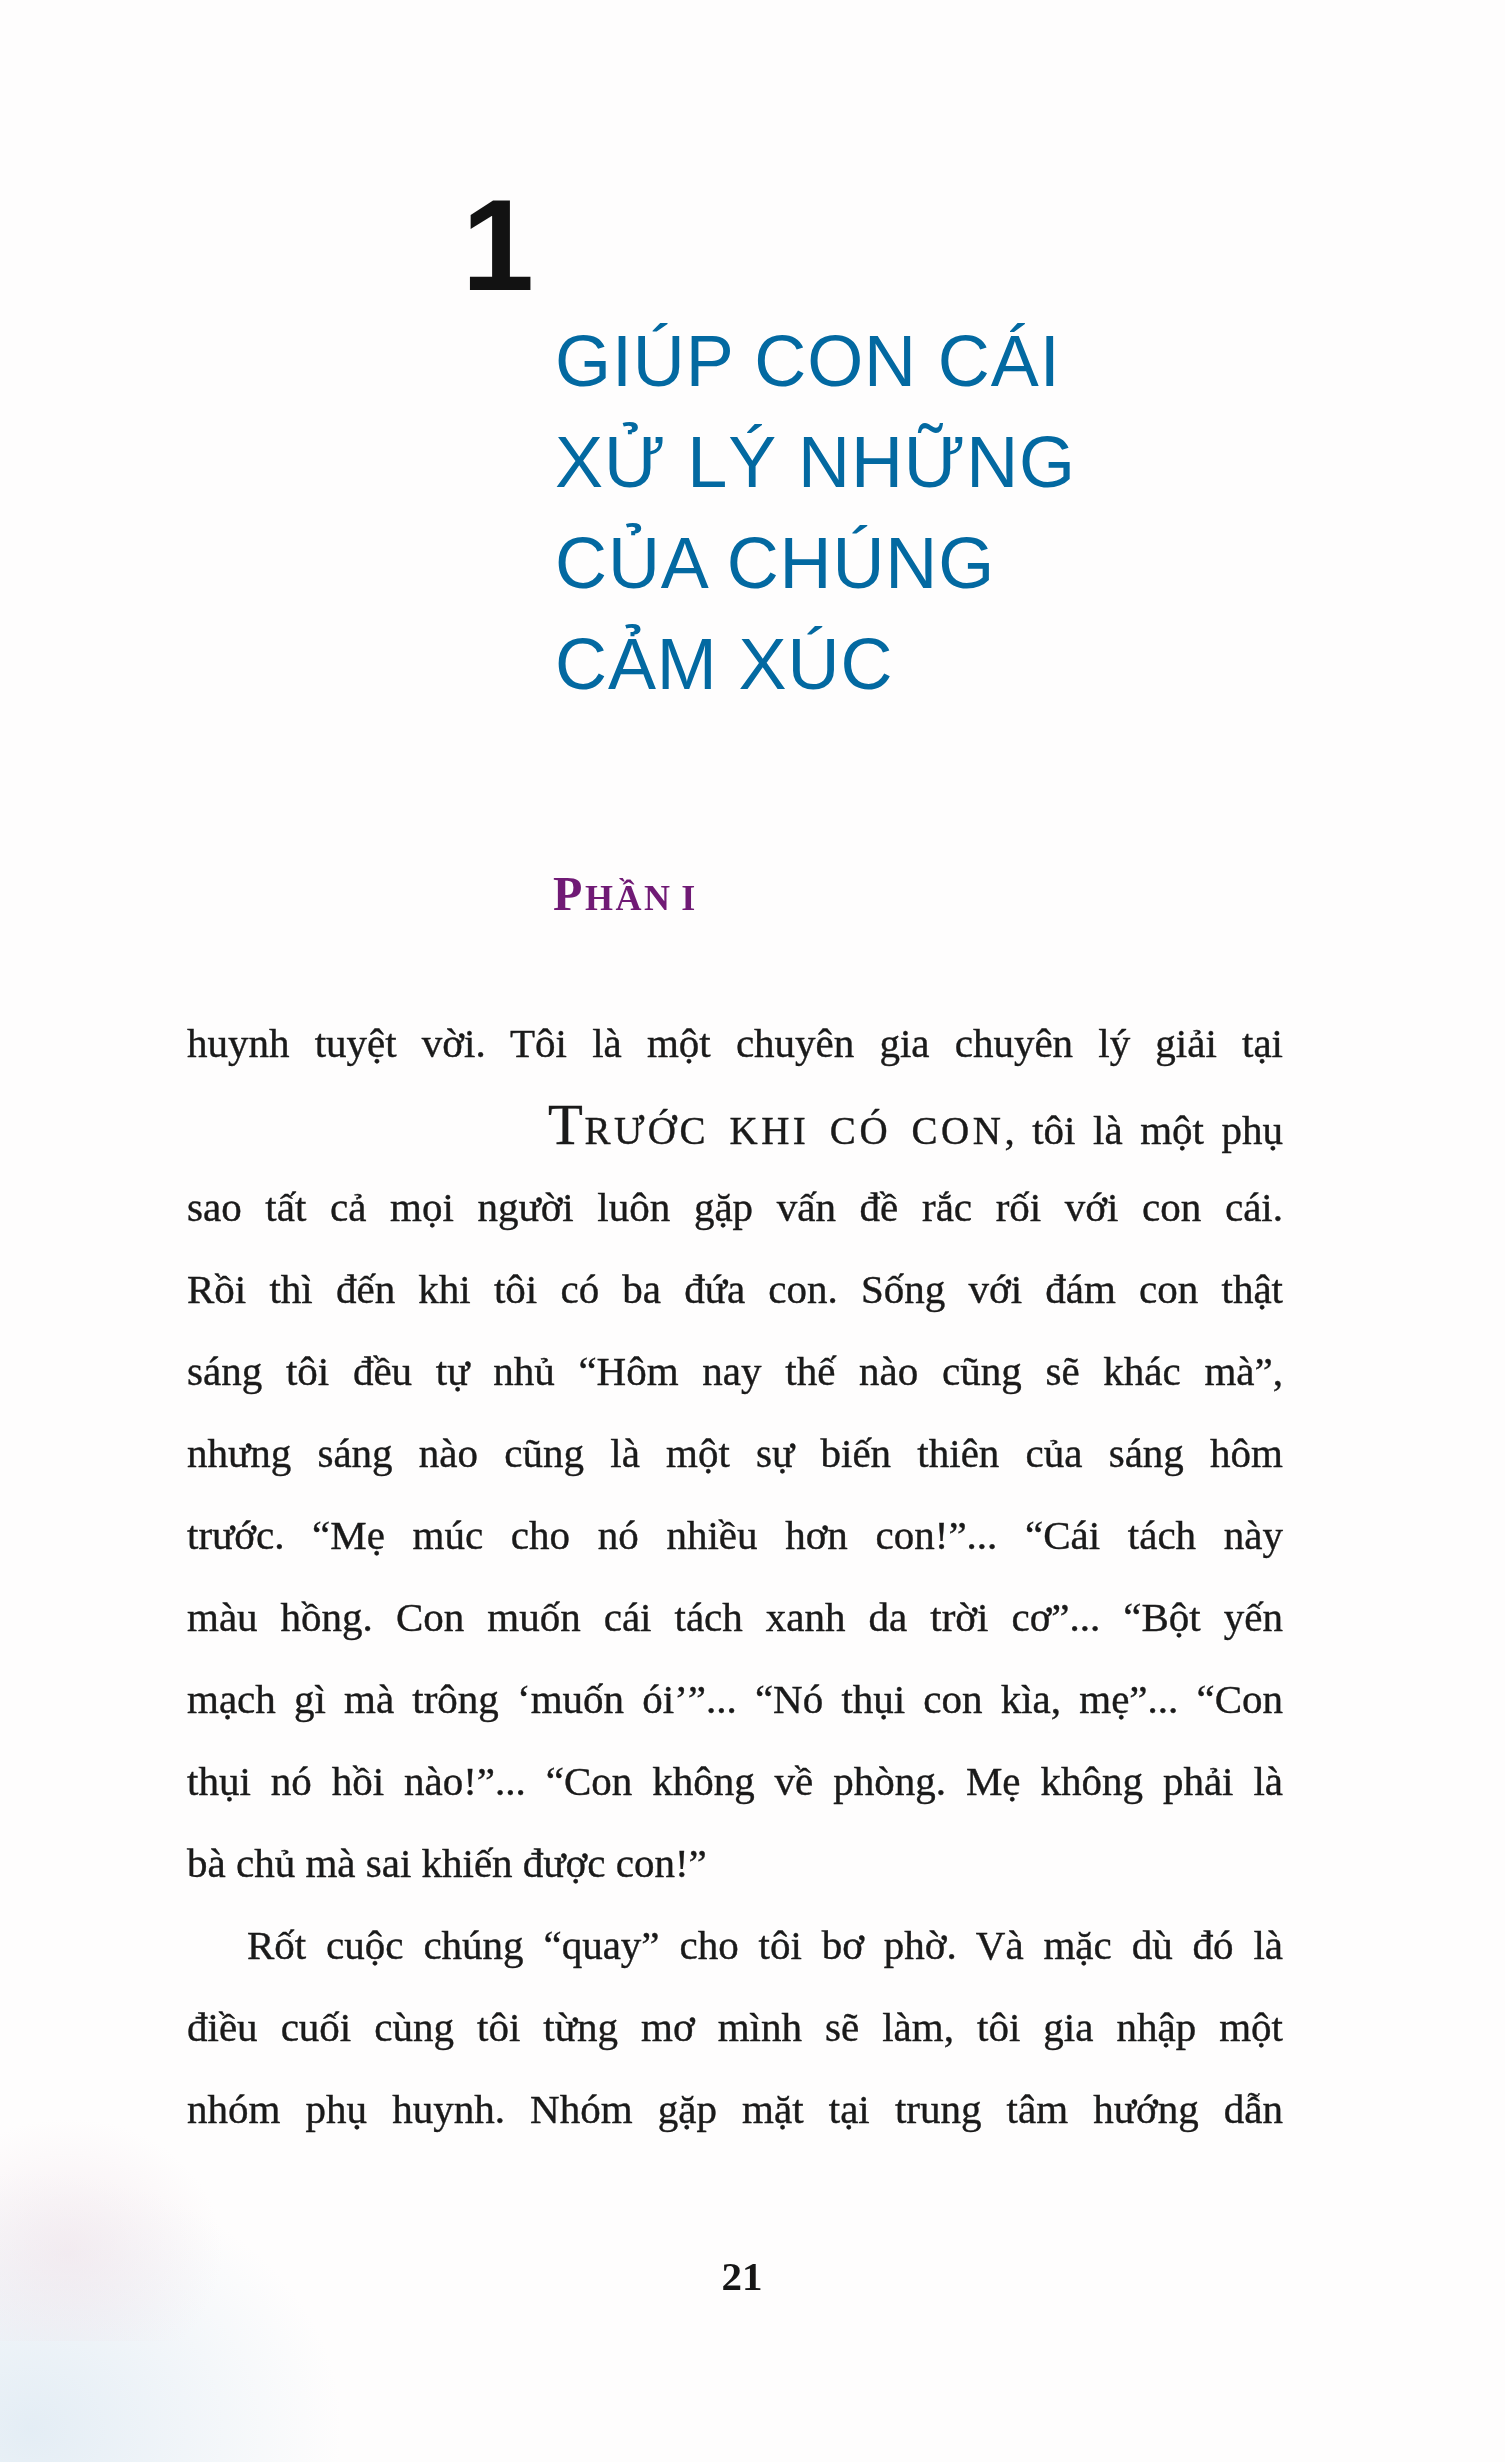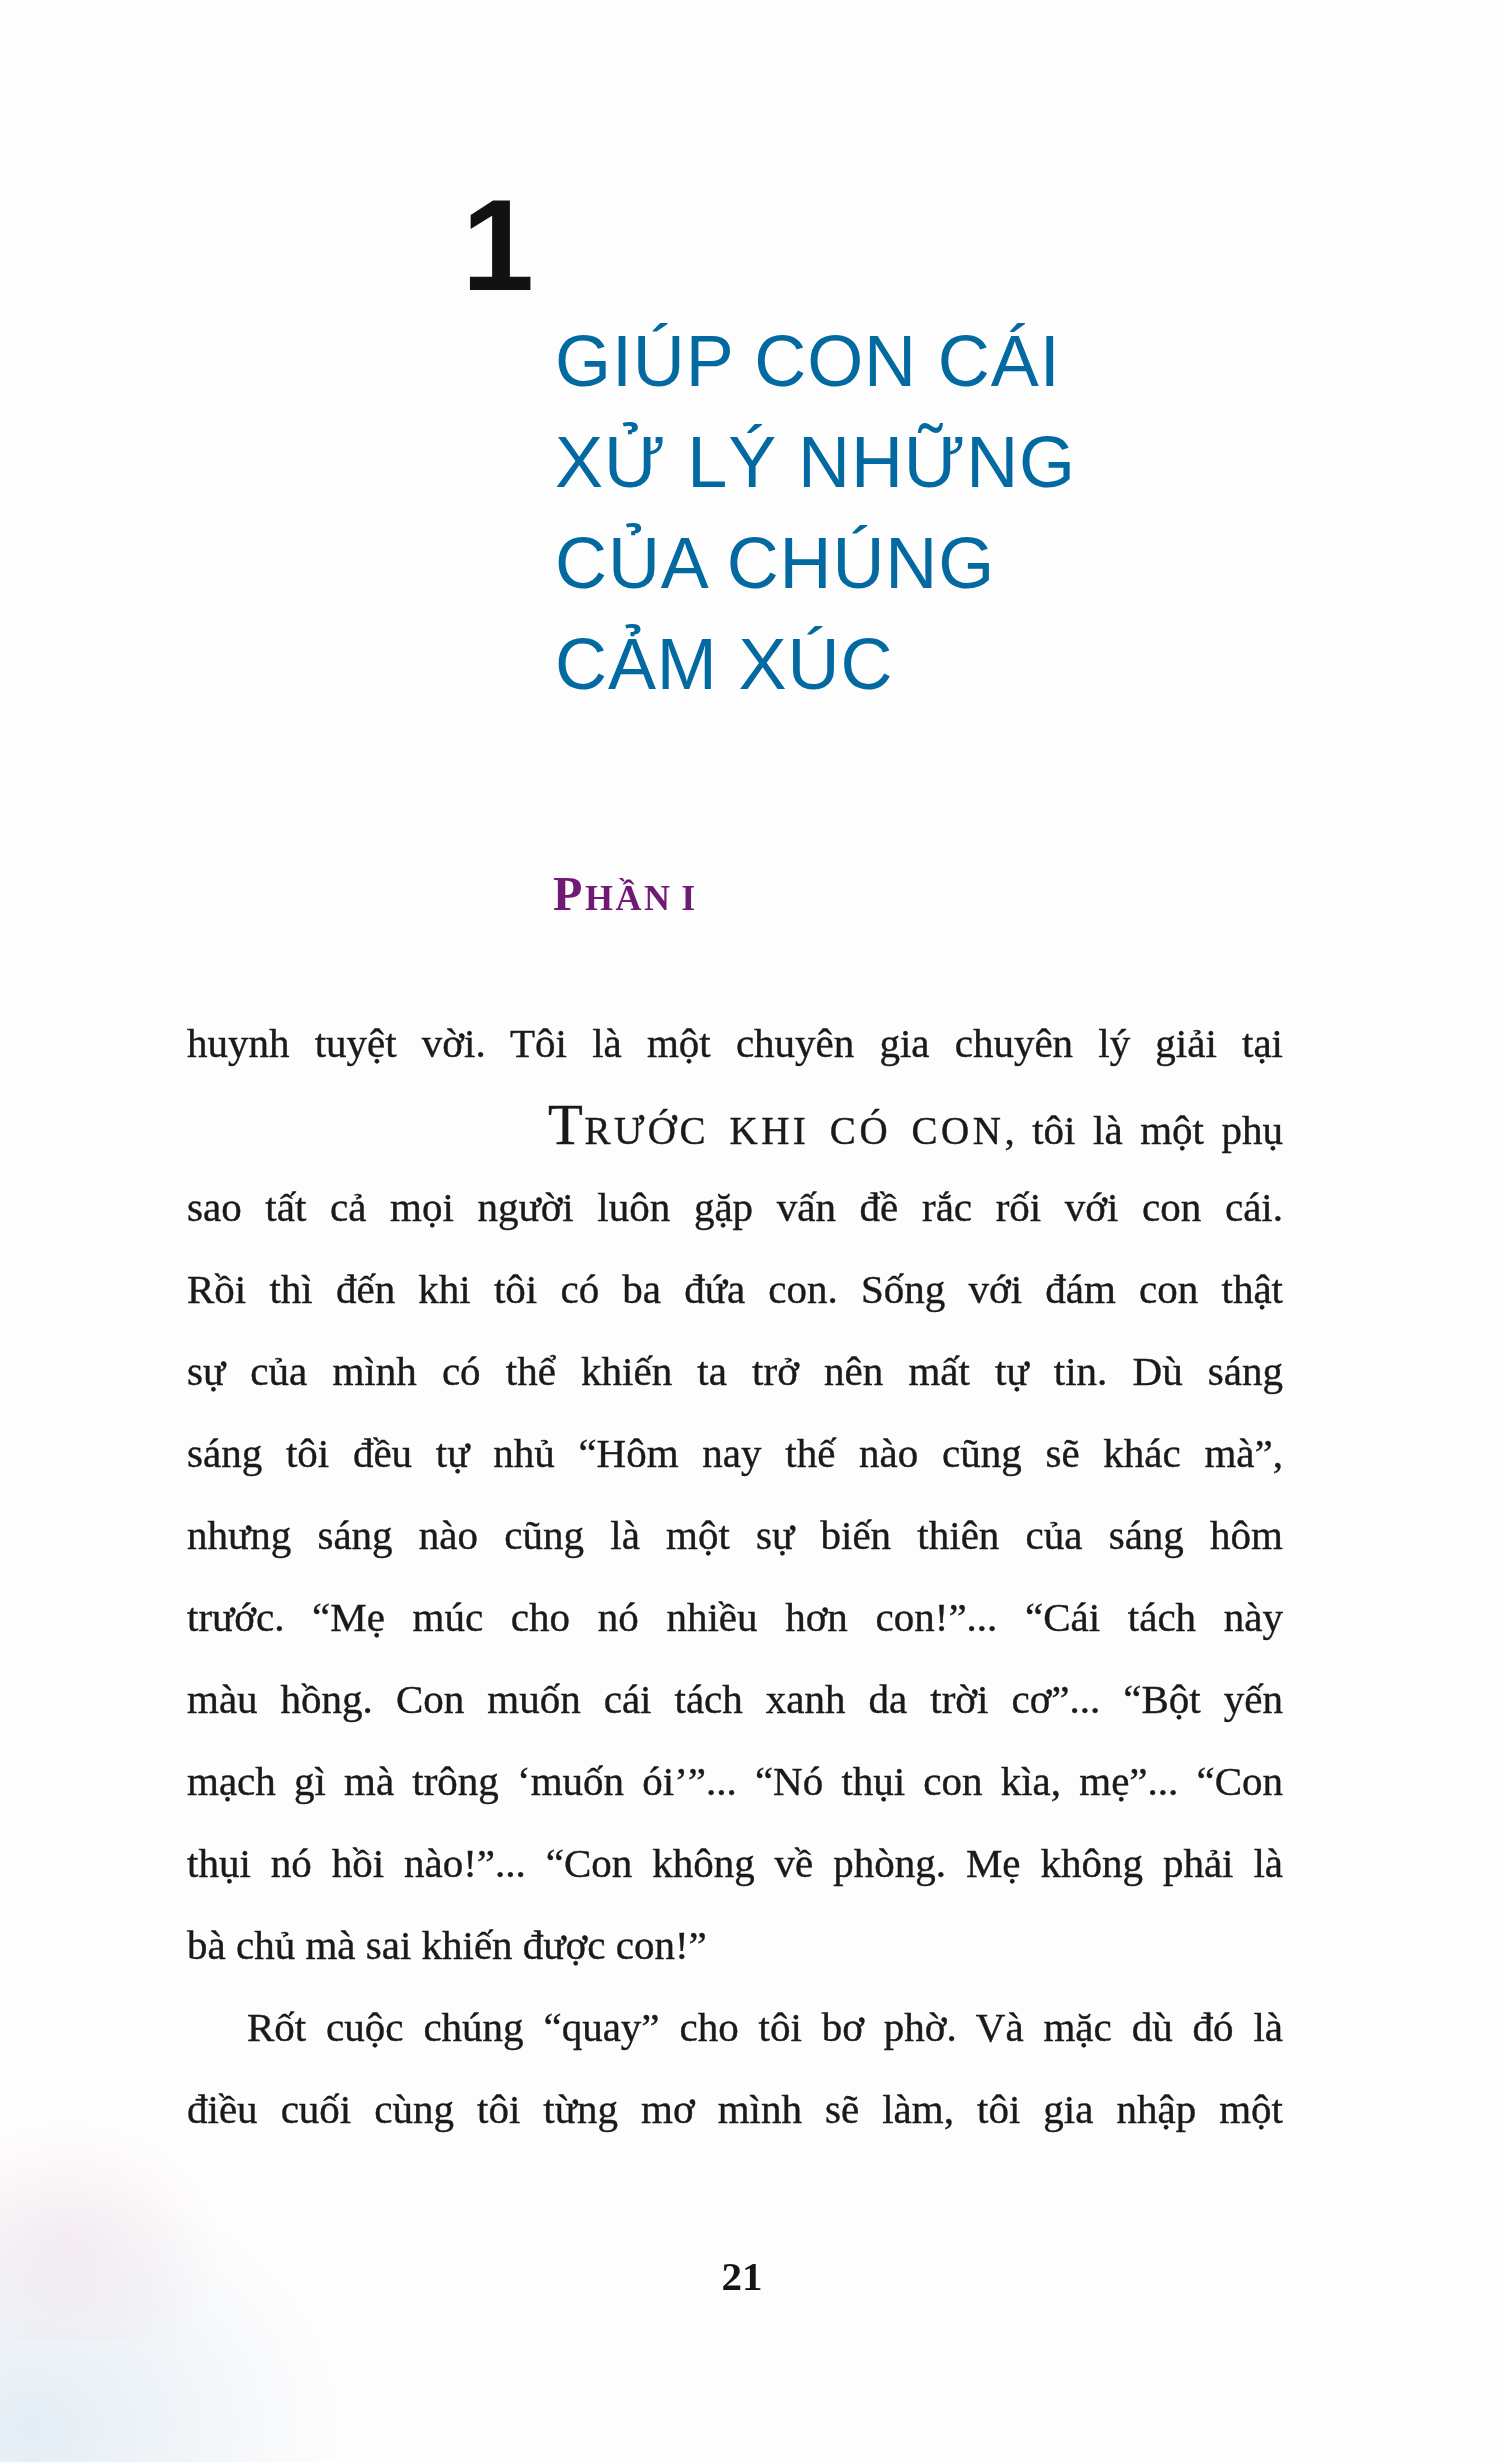--- a/index.html
+++ b/index.html
@@ -138,28 +138,28 @@
     <div>CẢM XÚC</div>
   </div>
 
   <div class="section-label"><span class="big-cap">P</span><span class="small-caps">HẦN</span><span class="numeral">I</span></div>
 
   <div class="body-text">
     <div class="bodyline">huynh tuyệt vời. Tôi là một chuyên gia chuyên lý giải tại</div>
     <div class="bodyline lead-first"><span class="lead-cap">T</span><span class="lead-sc">RƯỚC KHI CÓ CON</span><span>, tôi là một phụ</span></div>
     <div class="bodyline">sao tất cả mọi người luôn gặp vấn đề rắc rối với con cái.</div>
     <div class="bodyline">Rồi thì đến khi tôi có ba đứa con. Sống với đám con thật</div>
-    <div class="bodyline">sự của mình có thể khiến ta trở nên mất tự tin. Dù sáng</div>
     <div class="bodyline">sáng tôi đều tự nhủ “Hôm nay thế nào cũng sẽ khác mà”,</div>
     <div class="bodyline">nhưng sáng nào cũng là một sự biến thiên của sáng hôm</div>
     <div class="bodyline">trước. “Mẹ múc cho nó nhiều hơn con!”... “Cái tách này</div>
     <div class="bodyline">màu hồng. Con muốn cái tách xanh da trời cơ”... “Bột yến</div>
     <div class="bodyline">mạch gì mà trông ‘muốn ói’”... “Nó thụi con kìa, mẹ”... “Con</div>
     <div class="bodyline">thụi nó hồi nào!”... “Con không về phòng. Mẹ không phải là</div>
     <div class="bodyline no-just">bà chủ mà sai khiến được con!”</div>
     <div class="bodyline indent">Rốt cuộc chúng “quay” cho tôi bơ phờ. Và mặc dù đó là</div>
     <div class="bodyline">điều cuối cùng tôi từng mơ mình sẽ làm, tôi gia nhập một</div>
+    <div class="bodyline">nhóm phụ huynh. Nhóm gặp mặt tại trung tâm hướng dẫn</div>
   </div>
 
   <div class="page-number">21</div>
 
 </div>
 
 
 </body></html>

